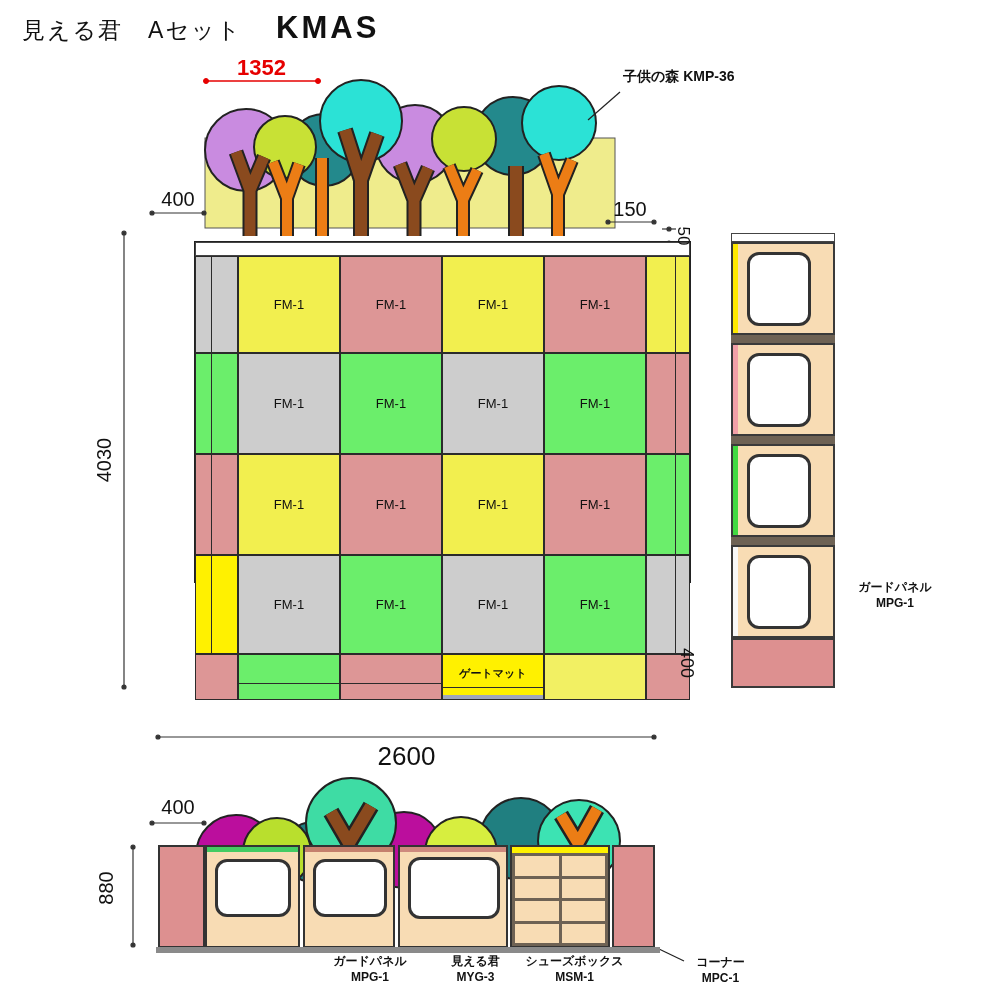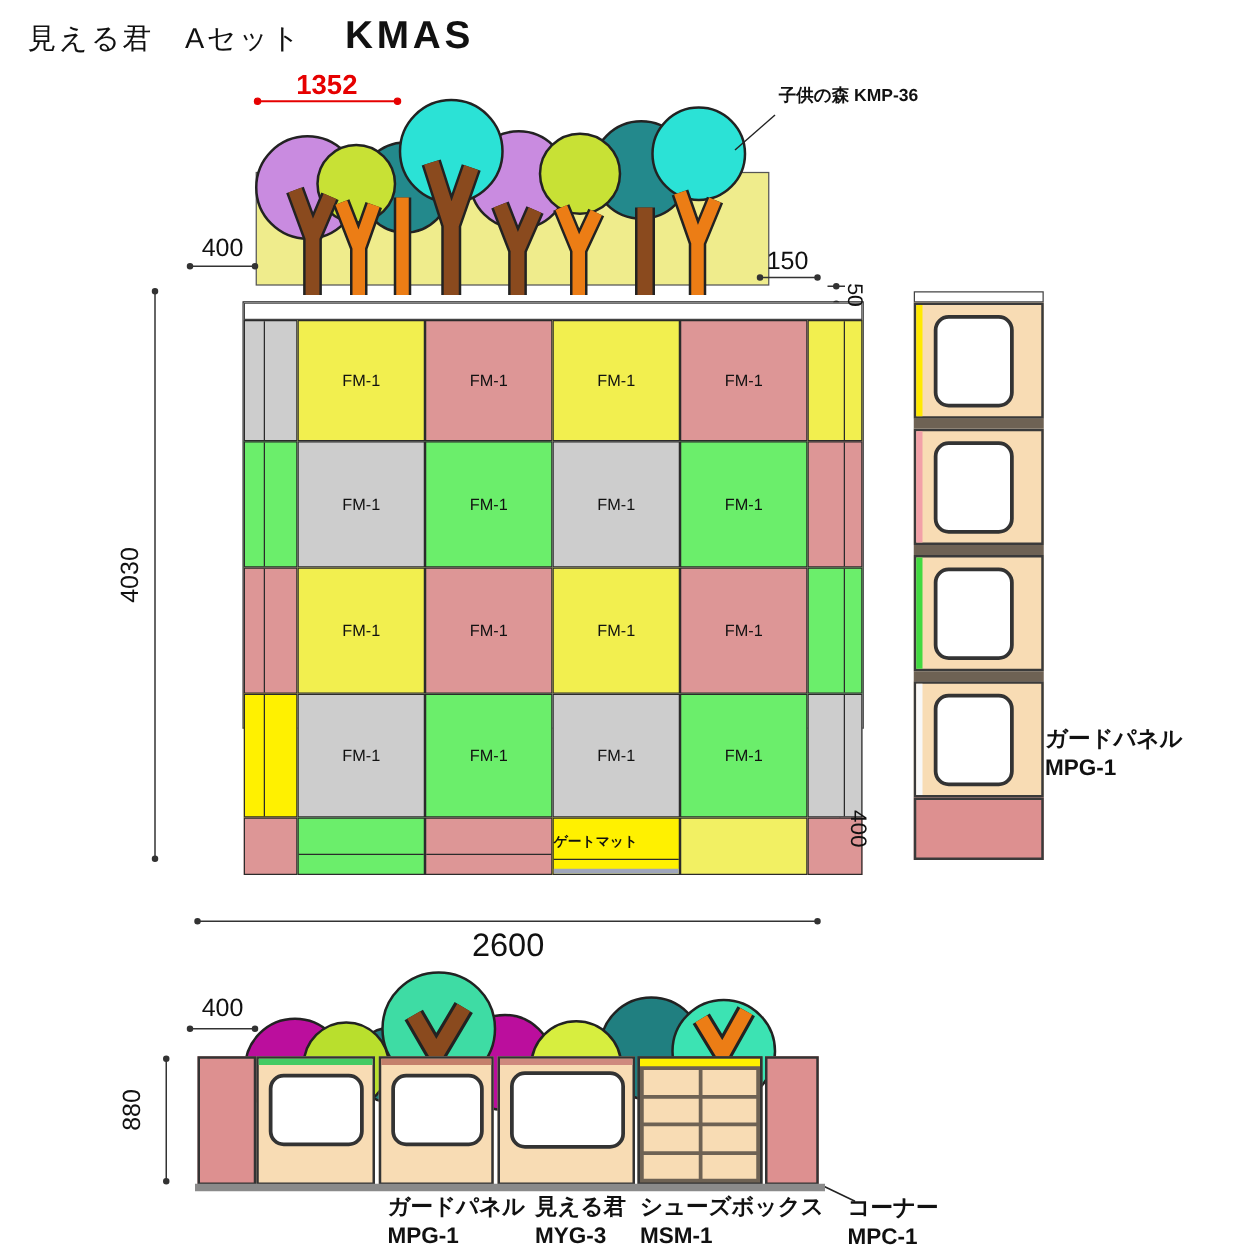--- a/index.html
+++ b/index.html
@@ -9,21 +9,21 @@
   .block{position:absolute;z-index:2;box-sizing:border-box;}
   .lbl{position:absolute;z-index:3;box-sizing:border-box;white-space:nowrap;}
   .subline{position:absolute;top:0;bottom:0;width:1px;background:#2b2b2b;}
   .midline{position:absolute;left:0;right:0;height:1px;background:#2b2b2b;}
   .sliver{position:absolute;left:0;right:0;bottom:0;height:4px;background:#9FA6BC;}
   .dim{font-size:20px;text-align:center;}
   .dim-big{font-size:26px;text-align:center;}
   .dim-red{font-size:22px;font-weight:bold;text-align:center;color:#E60000;}
   .rot-l{transform:rotate(-90deg);}
   .rot-r{transform:rotate(90deg);}
-  .part-label{font-size:18px;font-weight:600;text-align:left;line-height:1.3;white-space:nowrap;}
+  .part-label{font-size:12px;font-weight:600;text-align:center;line-height:1.3;white-space:nowrap;}
   .title-row{position:absolute;left:22px;top:10px;z-index:3;display:flex;align-items:baseline;}
   .title-product{font-size:23px;letter-spacing:2px;}
   .title-code{font-size:31px;font-weight:bold;letter-spacing:3px;margin-left:34px;}
   .win{position:absolute;background:#fff;border:3px solid #333;border-radius:12px;box-sizing:border-box;}
   .gatemat-label{font-size:11px;font-weight:bold;}
 </style>
 </head>
 <body>
 
 <div id="stage">
@@ -198,21 +198,21 @@
       <div style="left: 349px; top: 313px; width: 102px; height: 99px; border: 1px solid rgb(43, 43, 43); display: flex; align-items: center; justify-content: center; font-size: 13px; position: absolute; box-sizing: border-box; background: rgb(107, 238, 107);">
         <span>FM-1</span>
       </div>
       <div style="left: 0px; top: 412px; width: 43px; height: 46px; border: 1px solid rgb(43, 43, 43); display: flex; align-items: center; justify-content: center; position: absolute; box-sizing: border-box; background: rgb(221, 150, 150);"></div>
       <div style="left: 43px; top: 412px; width: 102px; height: 46px; border: 1px solid rgb(43, 43, 43); display: flex; align-items: center; justify-content: center; position: absolute; box-sizing: border-box; background: rgb(107, 238, 107);">
         <div class="midline" style="top: 64%;"></div>
       </div>
       <div style="left: 145px; top: 412px; width: 102px; height: 46px; border: 1px solid rgb(43, 43, 43); display: flex; align-items: center; justify-content: center; position: absolute; box-sizing: border-box; background: rgb(221, 150, 150);">
         <div class="midline" style="top: 64%;"></div>
       </div>
-      <div style="left: 247px; top: 412px; width: 102px; height: 46px; border: 1px solid rgb(43, 43, 43); display: flex; align-items: center; position: absolute; box-sizing: border-box; background: rgb(255, 241, 0);">
+      <div style="left: 247px; top: 412px; width: 102px; height: 46px; border: 1px solid rgb(43, 43, 43); display: flex; align-items: center; justify-content: center; position: absolute; box-sizing: border-box; background: rgb(255, 241, 0);">
         <span class="gatemat-label" style="margin-bottom: 8px;">ゲートマット</span>
         <div class="midline" style="top: 72%;"></div>
         <div class="sliver"></div>
       </div>
       <div style="left: 349px; top: 412px; width: 102px; height: 46px; border: 1px solid rgb(43, 43, 43); display: flex; align-items: center; justify-content: center; position: absolute; box-sizing: border-box; background: rgb(242, 240, 99);"></div>
       <div style="left: 451px; top: 412px; width: 44px; height: 46px; border: 1px solid rgb(43, 43, 43); display: flex; align-items: center; justify-content: center; position: absolute; box-sizing: border-box; background: rgb(221, 150, 150);"></div>
     </div>
 
   <div id="side-view" class="block" style="left:731px;top:233px;width:104px;height:455px;">
       <div style="left: 0px; top: 0px; width: 104px; height: 9px; border: 1px solid rgb(68, 68, 68); background: rgb(255, 255, 255); position: absolute; box-sizing: border-box;"></div>

